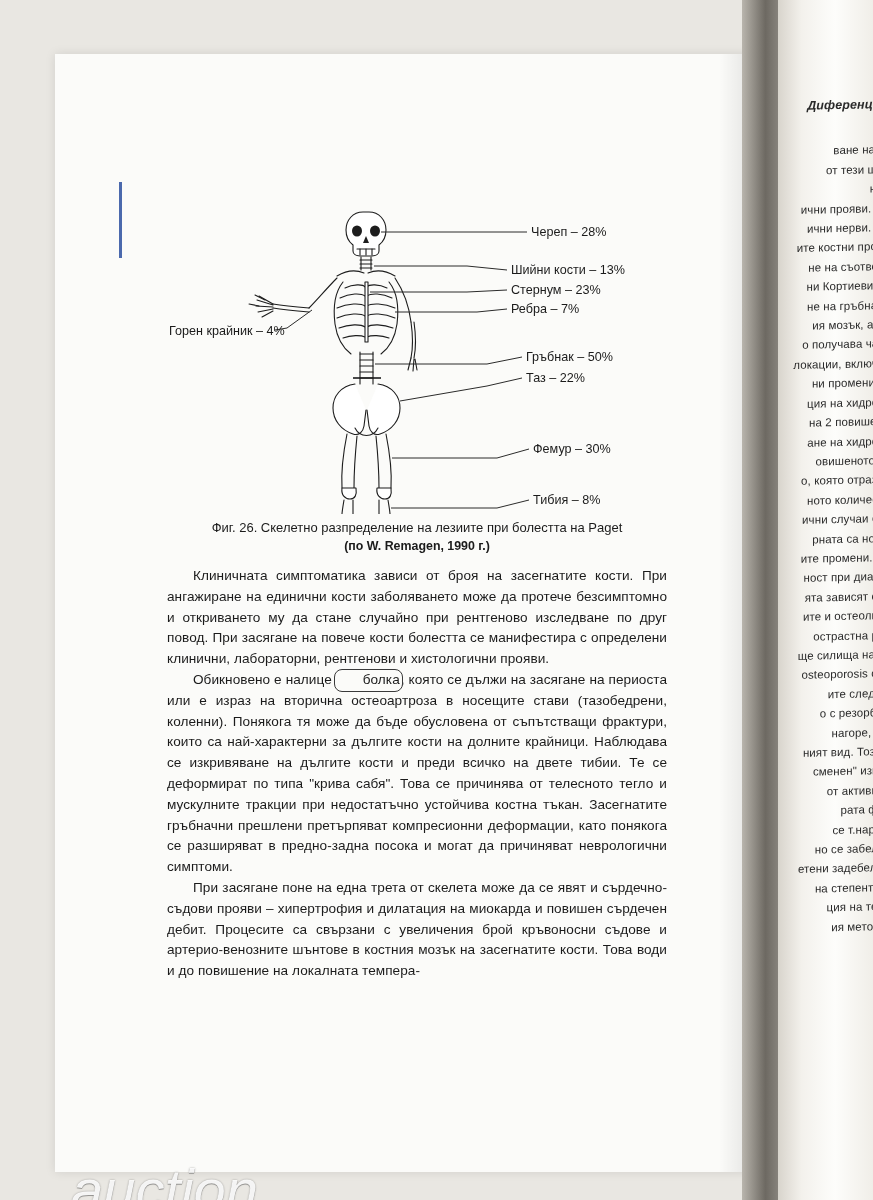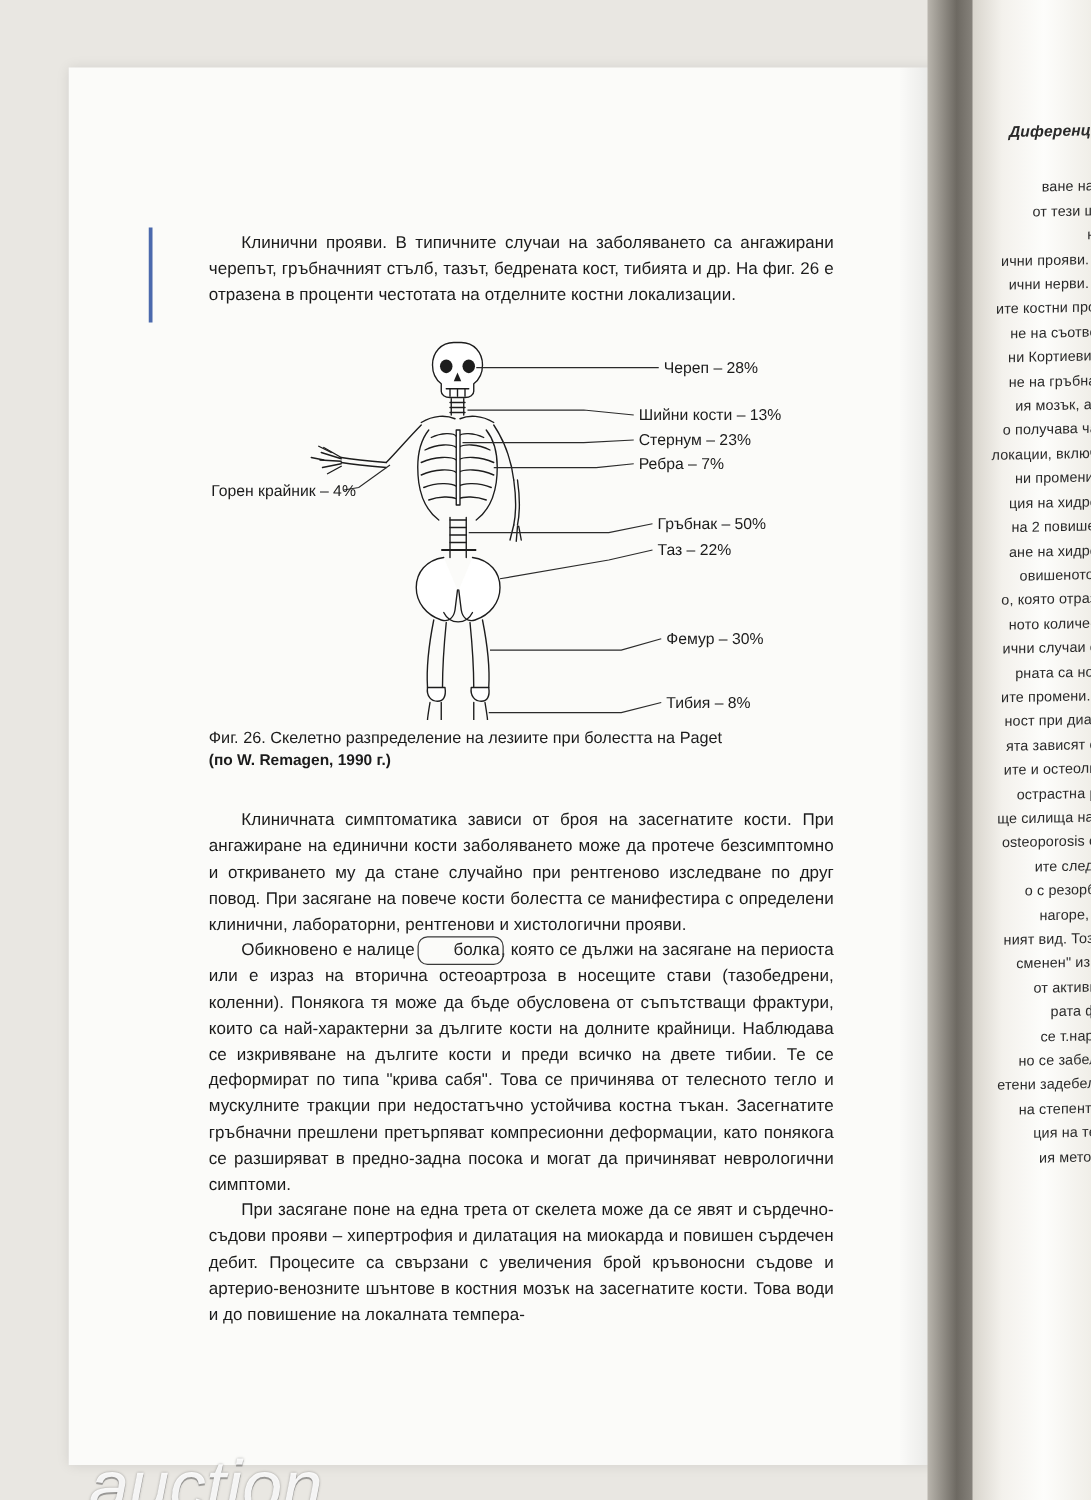--- a/index.html
+++ b/index.html
@@ -156,22 +156,23 @@
   .figure {
     position: relative;
     width: 500px;
     height: 318px;
     margin: 12px 0 4px 0;
   }
   .figure svg { display: block; }
   .fig-caption {
     font-size: 13px;
     line-height: 19px;
+    text-align: center;
     color: #1b1b1b;
-    margin: 4px 0 28px 0;
+    margin: 4px 0 10px 0;
   }
   .fig-caption .fc2 { display: block; font-size: 12.4px; font-weight: bold; }
 
   
   .watermark {
     position: absolute;
     left: 0;
     top: 1046px;
     width: 430px;
     height: 150px;
@@ -209,21 +210,20 @@
 
 <div id="page">
 
   <div class="sheet-left">
 
     <div class="blue-mark"></div>
 
     <div class="content">
 
 
-      <p class="para indent"><span>Клинични прояви. В типичните случаи на заболяването са ангажирани черепът, гръбначният стълб, тазът, бедрената кост, тибията и др. На фиг. 26 е отразена в проценти честотата на отделните костни локализации.</span></p>
 
       <div class="figure">
         <svg width="500" height="318" viewBox="0 0 500 318" xmlns="http://www.w3.org/2000/svg">
           <g stroke="#1d1d1d" fill="none" stroke-width="1.1" stroke-linecap="round" stroke-linejoin="round">
 
             <g>
               <path d="M196 16 C186 16 179 24 179 34 C179 41 182 46 186 49 L186 55 C186 58 189 60 193 60 L205 60 C209 60 212 58 212 55 L212 49 C216 46 219 41 219 34 C219 24 212 16 202 16 Z" fill="#ffffff"></path>
               <ellipse cx="190" cy="35" rx="5" ry="5.5" fill="#1d1d1d" stroke="none"></ellipse>
               <ellipse cx="208" cy="35" rx="5" ry="5.5" fill="#1d1d1d" stroke="none"></ellipse>
               <path d="M199 40 L196 47 L202 47 Z" fill="#1d1d1d" stroke="none"></path>

